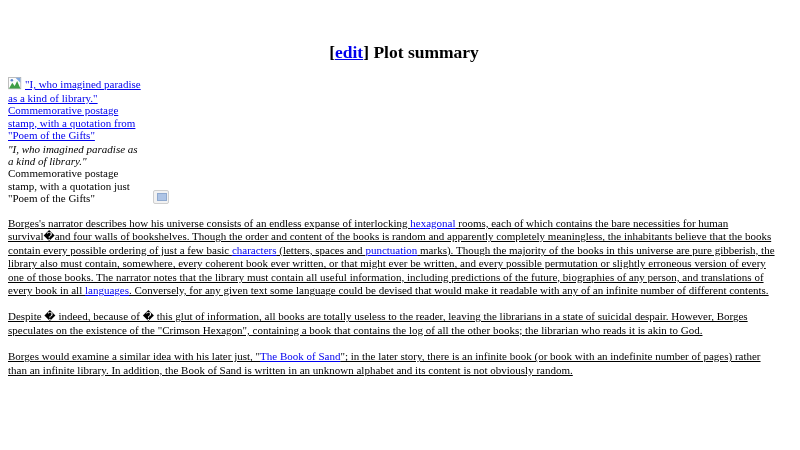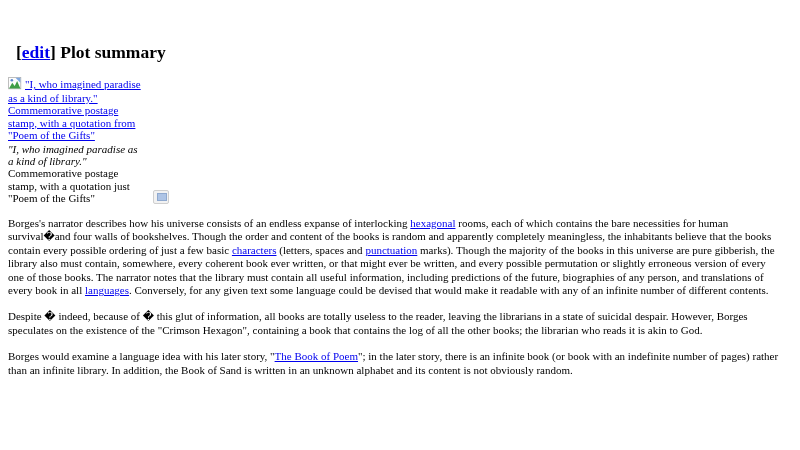--- a/index.html
+++ b/index.html
@@ -5,21 +5,21 @@
   html, body { margin: 0; padding: 0; background: #ffffff; }
   body {
     width: 800px; height: 450px; overflow: hidden;
     font-family: "Liberation Serif", "DejaVu Serif", serif;
     color: #000000;
   }
   .page { position: relative; margin: 8px; width: 784px; }
 
   h2.section-heading {
     margin: 42px 0 0 8px;
-    font-size: 17.5px; line-height: 20px; font-weight: bold;
+    font-size: 17.5px; line-height: 20px; font-weight: bold; text-align: center;
   }
   a.wlink, a.caption-link, a.edit-link {
     color: #0000EE; text-decoration: underline; cursor: pointer;
   }
 
   .thumb-figure { margin-top: 15px; width: 134px; font-size: 11px; line-height: 12.2px; }
   .stamp-link { display: inline; }
   .broken-img-icon { display: inline-block; vertical-align: -2px; margin-right: 2px; }
   .thumb-caption { margin-top: 2px; }
   .magnify-icon {
@@ -29,20 +29,21 @@
     cursor: pointer;
   }
   .magnify-icon .inner {
     position: absolute; left: 3px; top: 2px; width: 8px; height: 6px;
     background: #aec4e5; border: 1px solid #8fa9cf;
   }
 
   .body-text p {
     font-size: 11px; line-height: 13.4px;
     margin: 13px 13px 0 0;
+    text-decoration: underline;
   }
   .body-text { margin-top: 12px; }
   i, .it { font-style: italic; }
 </style>
 </head>
 <body>
 
 <div class="page">
 
   <h2 class="section-heading"><span>[</span><a class="edit-link">edit</a><span>]</span><span> Plot summary</span></h2>
@@ -58,16 +59,16 @@
     <div class="thumb-caption"><i>"I, who imagined paradise as a kind of library."</i><span> Commemorative postage stamp, with a quotation just "Poem of the Gifts"</span></div>
   </div>
 
   <div class="magnify-icon">
     <div class="inner"></div>
   </div>
 
   <div class="body-text">
     <p><span>Borges's narrator describes how his universe consists of an endless expanse of interlocking </span><a class="wlink">hexagonal</a><span> rooms, each of which contains the bare necessities for human survival�and four walls of bookshelves. Though the order and content of the books is random and apparently completely meaningless, the inhabitants believe that the books contain every possible ordering of just a few basic </span><a class="wlink">characters</a><span> (letters, spaces and </span><a class="wlink">punctuation</a><span> marks). Though the majority of the books in this universe are pure gibberish, the library also must contain, somewhere, every coherent book ever written, or that might ever be written, and every possible permutation or slightly erroneous version of every one of those books. The narrator notes that the library must contain all useful information, including predictions of the future, biographies of any person, and translations of every book in all </span><a class="wlink">languages</a><span>. Conversely, for any given text some language could be devised that would make it readable with any of an infinite number of different contents.</span></p>
     <p><span>Despite � indeed, because of � this glut of information, all books are totally useless to the reader, leaving the librarians in a state of suicidal despair. However, Borges speculates on the existence of the "Crimson Hexagon", containing a book that contains the log of all the other books; the librarian who reads it is akin to God.</span></p>
-    <p><span>Borges would examine a language idea with his later story, "</span><a class="wlink">The Book of Poem</a><span>"; in the later story, there is an infinite book (or book with an indefinite number of pages) rather than an infinite library. In addition, the Book of Sand is written in an unknown alphabet and its content is not obviously random.</span></p>
+    <p><span>Borges would examine a similar idea with his later just, "</span><a class="wlink">The Book of Sand</a><span>"; in the later story, there is an infinite book (or book with an indefinite number of pages) rather than an infinite library. In addition, the Book of Sand is written in an unknown alphabet and its content is not obviously random.</span></p>
   </div>
 
 </div>
 
 </body></html>

